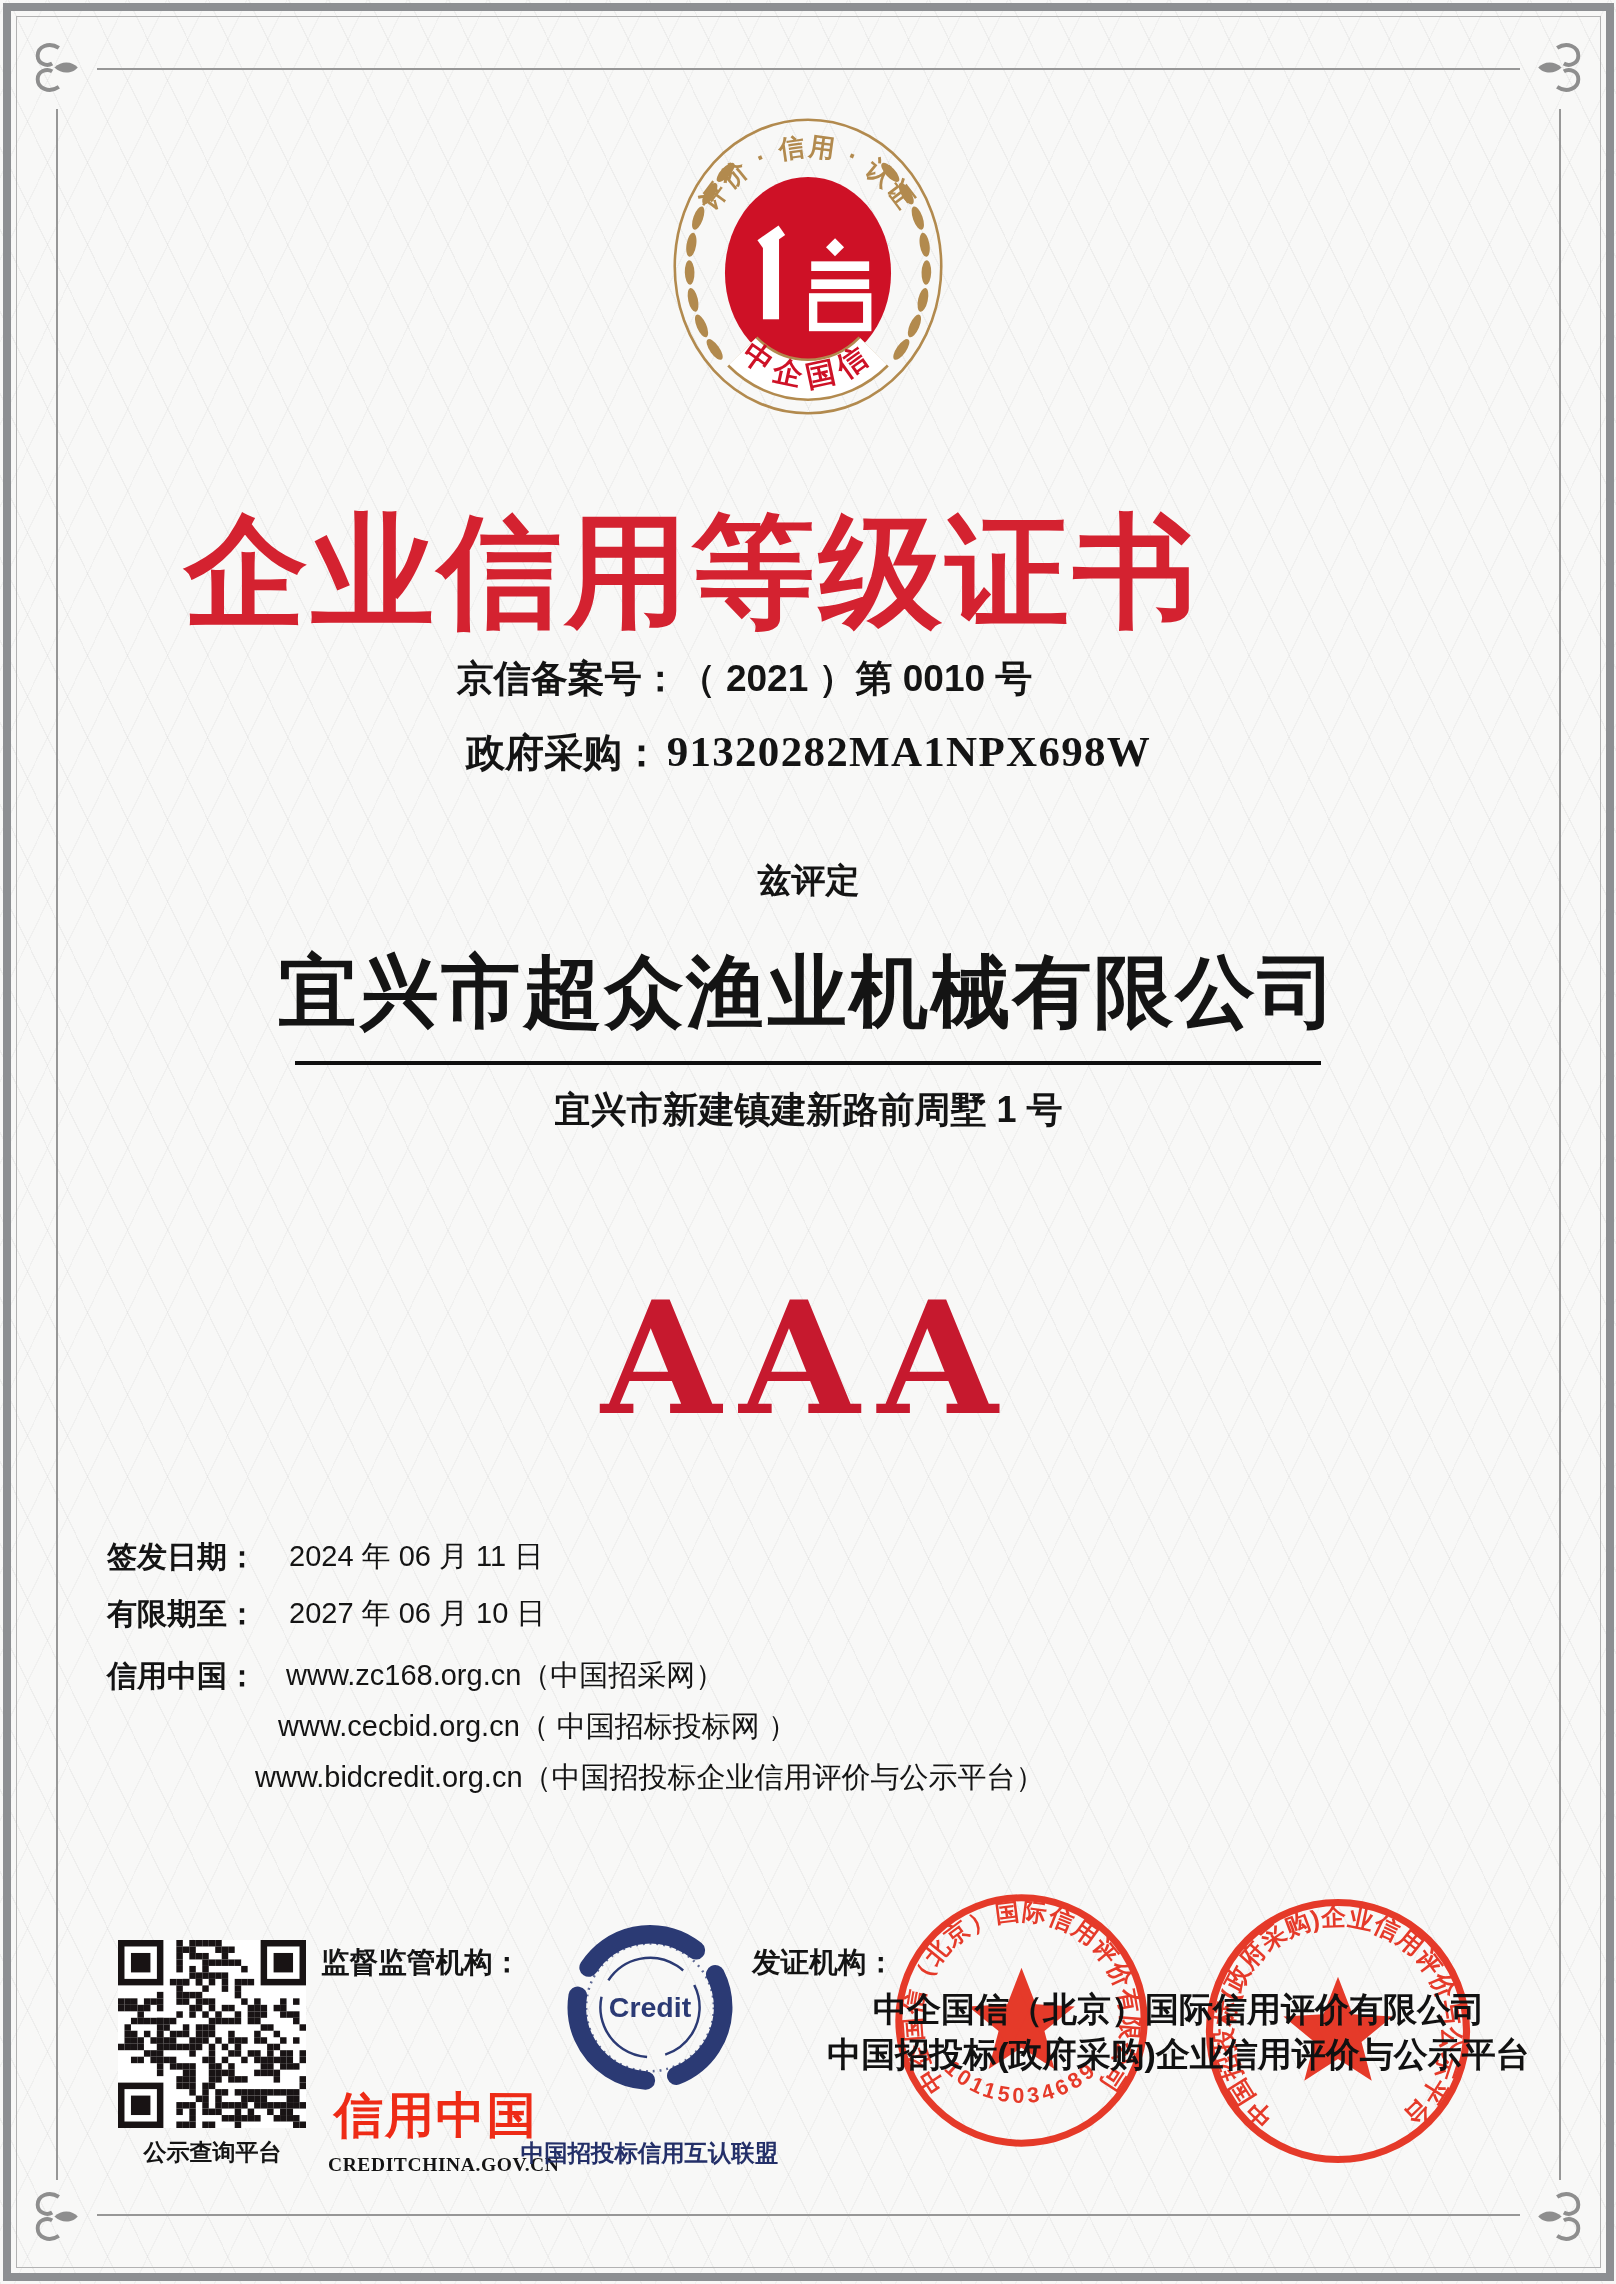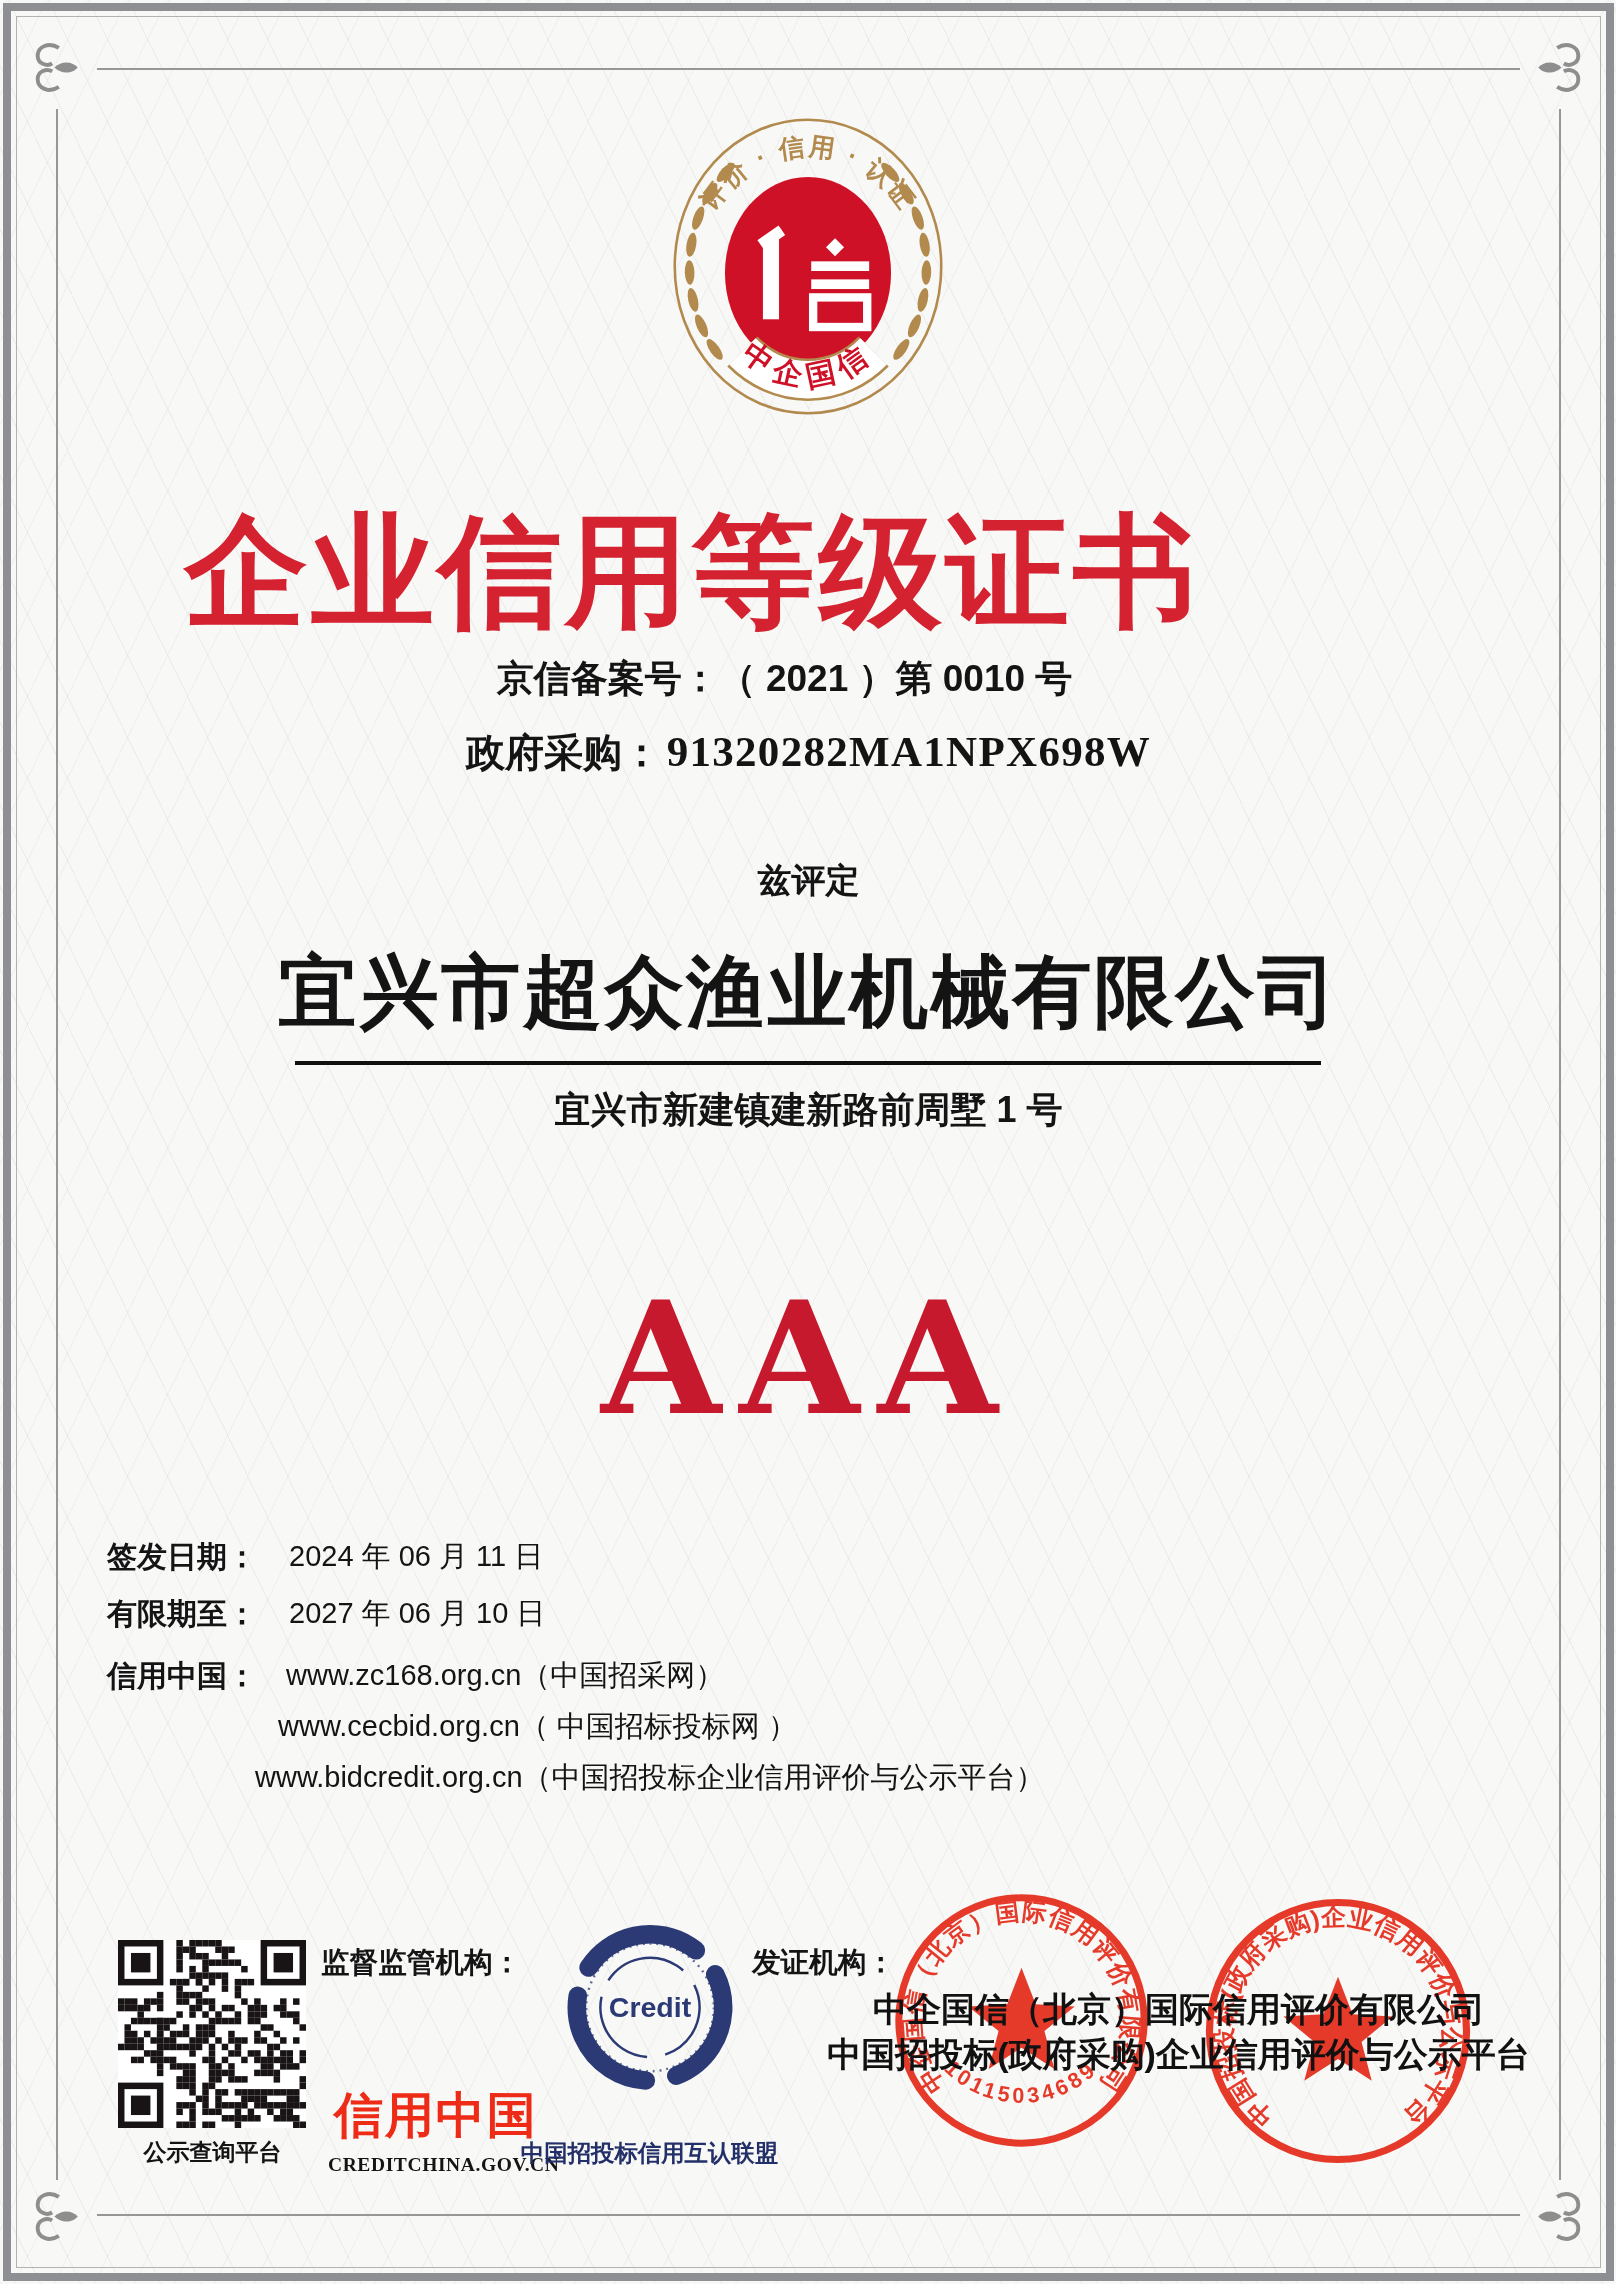--- a/index.html
+++ b/index.html
@@ -113,21 +113,21 @@
     <path d="M 118 372 A 152 170 0 0 0 322 372" fill="none" stroke="#b28a4e" stroke-width="66"></path>
     <path d="M 118 372 A 152 170 0 0 0 322 372" fill="none" stroke="#ffffff" stroke-width="58"></path>
     <path id="embBand" d="M 126 388 A 150 166 0 0 0 314 388" fill="none"></path>
     <text fill="#ce1126" font-size="46" font-weight="bold" letter-spacing="12">
       <textPath href="#embBand" startOffset="50%" text-anchor="middle">中企国信</textPath>
     </text>
   </svg>
 
   <div class="abs center title" style="left:0;top:491px;width:1334px;margin-left:25px;">企业信用等级证书</div>
 
-  <div class="abs center" style="left:0;top:654px;width:1489px;margin-left:40px;">
+  <div class="abs center" style="left:0;top:654px;width:1489px;">
     <span class="meta">京信备案号：</span><span class="meta">（ 2021 ）第 0010 号</span>
   </div>
 
   <div class="abs center" style="left:0;top:726px;width:1617px;">
     <span class="certno-label">政府采购：</span>&nbsp;&nbsp;<span class="certno-value">91320282MA1NPX698W</span>
   </div>
 
   <div class="abs center hereby" style="left:0;top:858px;width:1617px;">兹评定</div>
 
   <div class="abs center company" style="left:0;top:940px;width:1617px;">宜兴市超众渔业机械有限公司</div>

